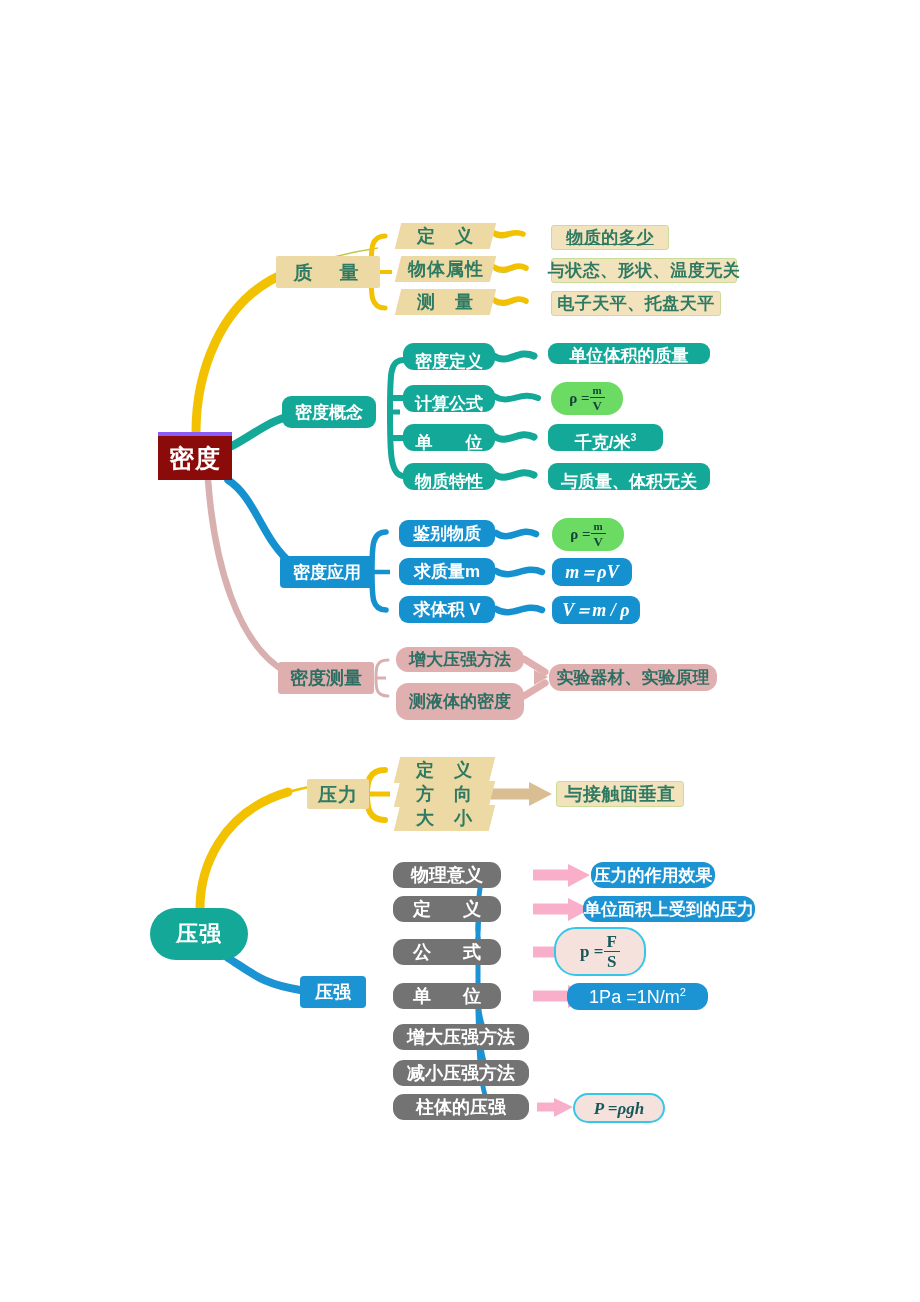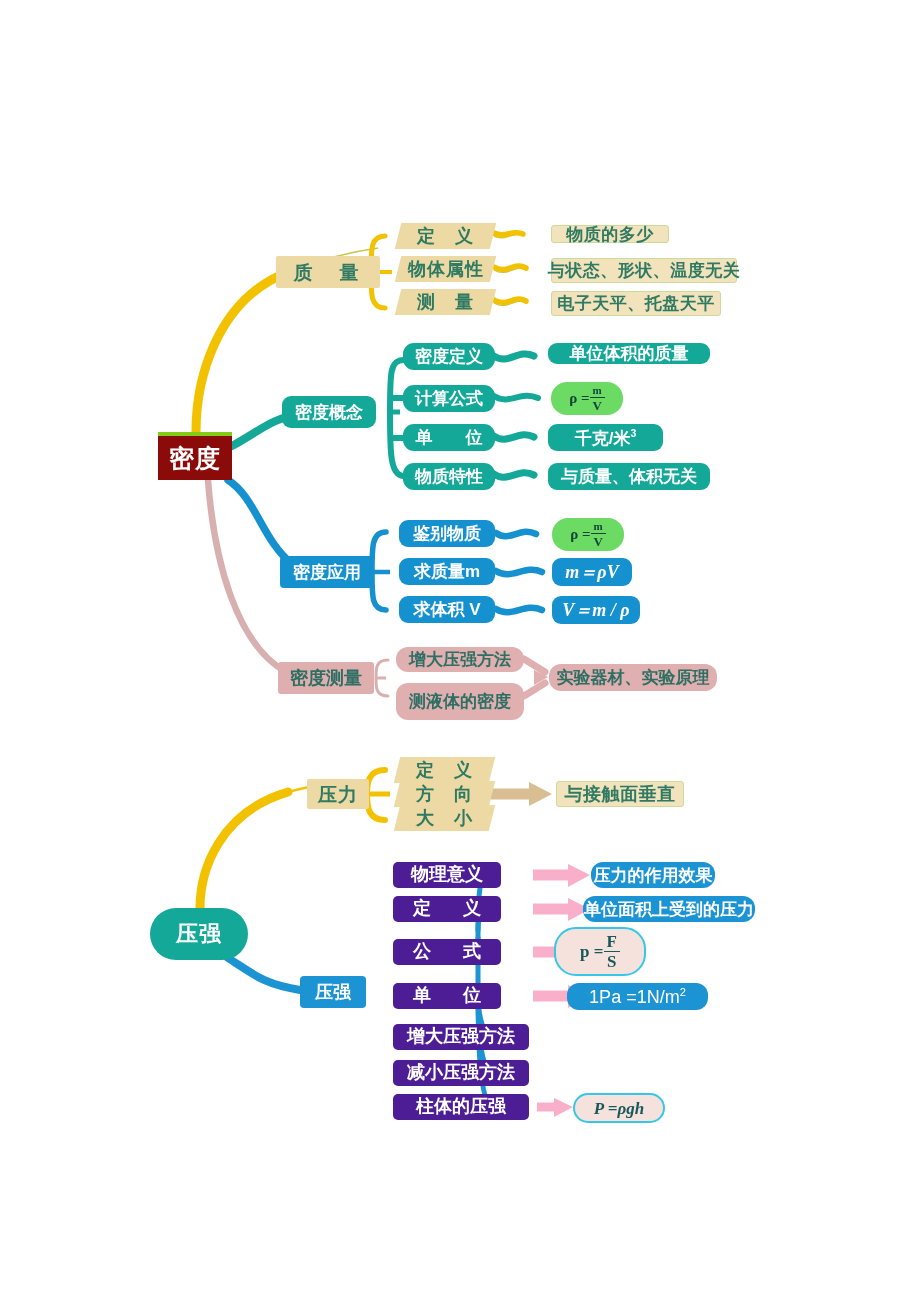--- a/index.html
+++ b/index.html
@@ -27,21 +27,21 @@
     position:absolute;
     display:flex; align-items:center; justify-content:center;
     white-space:nowrap;
     font-weight:bold;
     line-height:1;
   }
 
   
   .root-density {
     background:#8B0A0A;
-    border-top:4px solid #84cc16;
+    border-top:4px solid #8b5cf6;
     color:#ffffff;
     font-size:25px;
     letter-spacing:1px;
   }
   .root-pressure {
     background:#14A898;
     color:#ffffff;
     font-size:22px;
     border-radius:34px;
     letter-spacing:1px;
@@ -71,20 +71,21 @@
     border-radius:2px;
     letter-spacing:4px;
   }
 
   
   .teal-box {
     background:#14A898;
     color:#ffffff;
     font-size:17px;
     border-radius:11px;
+    align-items:flex-end;
   }
   .teal-box.wide { border-radius:9px; }
   .teal-branch {
     background:#14A898;
     color:#ffffff;
     font-size:17px;
     border-radius:9px;
   }
   .green-formula {
     background:#6BDB63;
@@ -124,25 +125,24 @@
   }
   .pink-branch {
     background:#DFAEAE;
     color:#2E6F63;
     font-size:18px;
     border-radius:3px;
   }
 
   
   .blue2-box {
-    background:#4c1d95;
+    background:#737373;
     color:#ffffff;
     font-size:18px;
-    border-radius:5px;
-    font-family:Liberation Mono, monospace;
+    border-radius:11px;
   }
   .blue2-box.sp { letter-spacing:7px; text-indent:7px; }
   .blue2-res {
     background:#1C93D2;
     color:#ffffff;
     font-size:17px;
     border-radius:12px;
   }
   .blue2-branch {
     background:#1C93D2;
@@ -269,21 +269,21 @@
   <div class="node tan-par" style="left:398px; top:223px; width:95px; height:26px;">
     <span>定　义</span>
   </div>
   <div class="node tan-par" style="left:398px; top:256px; width:95px; height:26px;">
     <span>物体属性</span>
   </div>
   <div class="node tan-par" style="left:398px; top:289px; width:95px; height:26px;">
     <span>测　量</span>
   </div>
 
-  <div class="node tan-rect" style="left:551px; top:225px; width:118px; height:18px;">
+  <div class="node tan-rect" style="left:551px; top:225px; width:118px; height:25px;text-decoration:underline;">
     <span>物质的多少</span>
   </div>
   <div class="node tan-rect" style="left:551px; top:258px; width:186px; height:25px;">
     <span>与状态、形状、温度无关</span>
   </div>
   <div class="node tan-rect" style="left:551px; top:291px; width:170px; height:25px;">
     <span>电子天平、托盘天平</span>
   </div>
 
   <div class="node teal-branch" style="left:282px; top:396px; width:94px; height:32px;">

